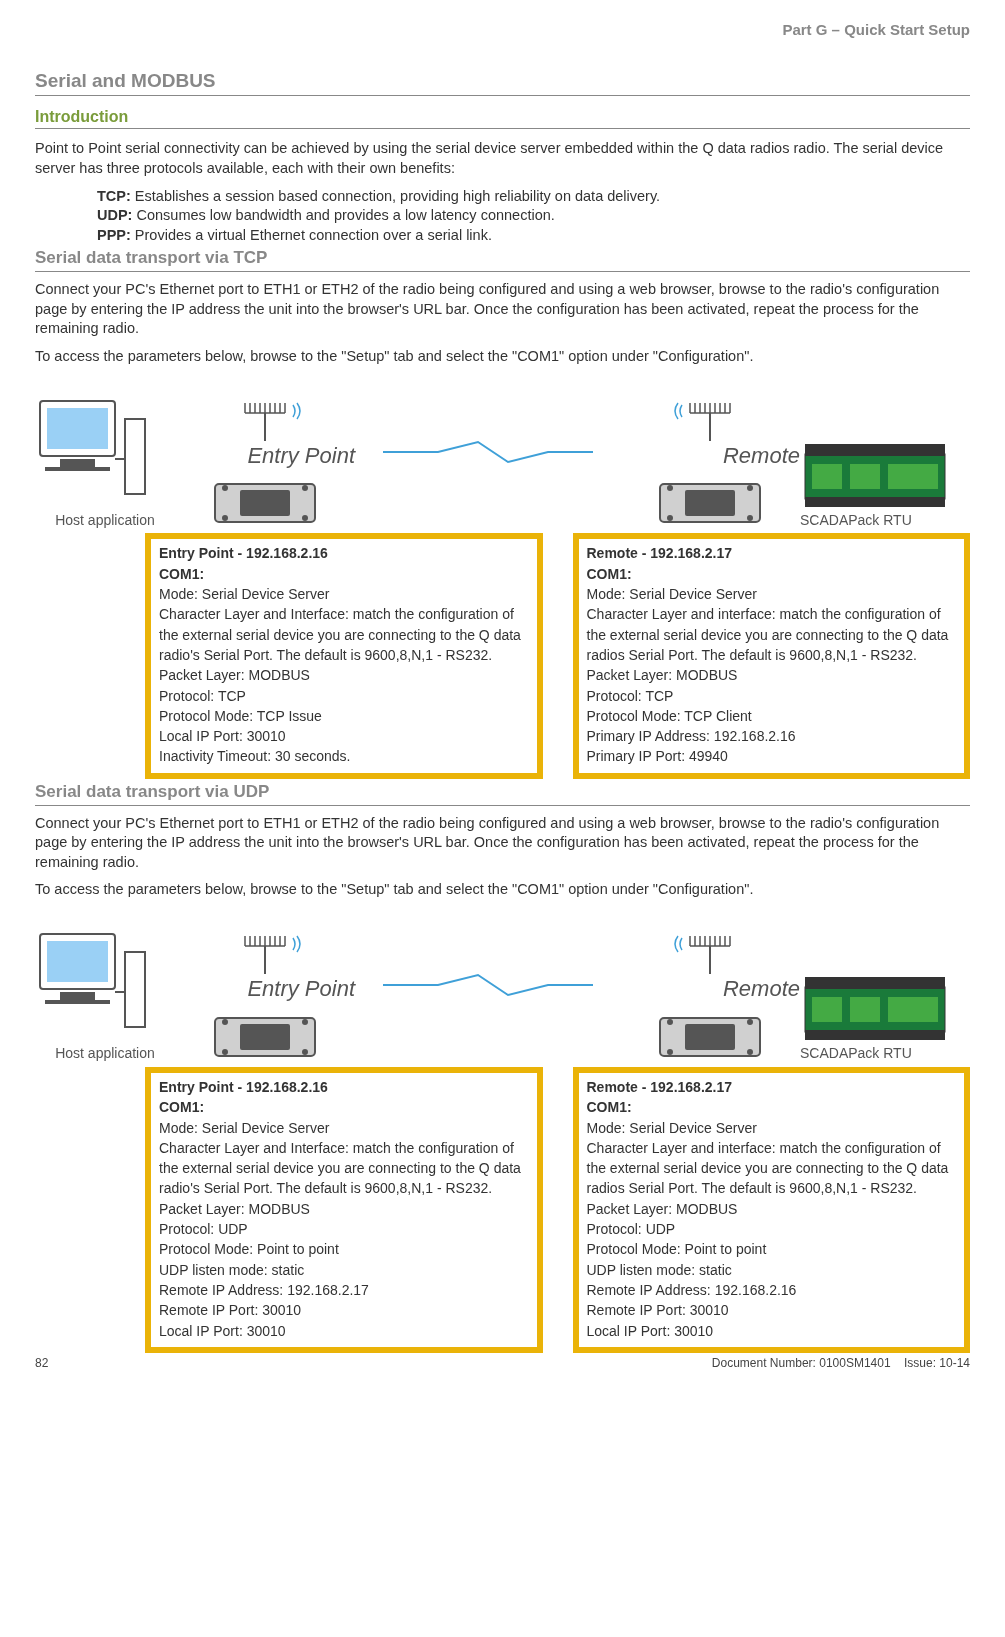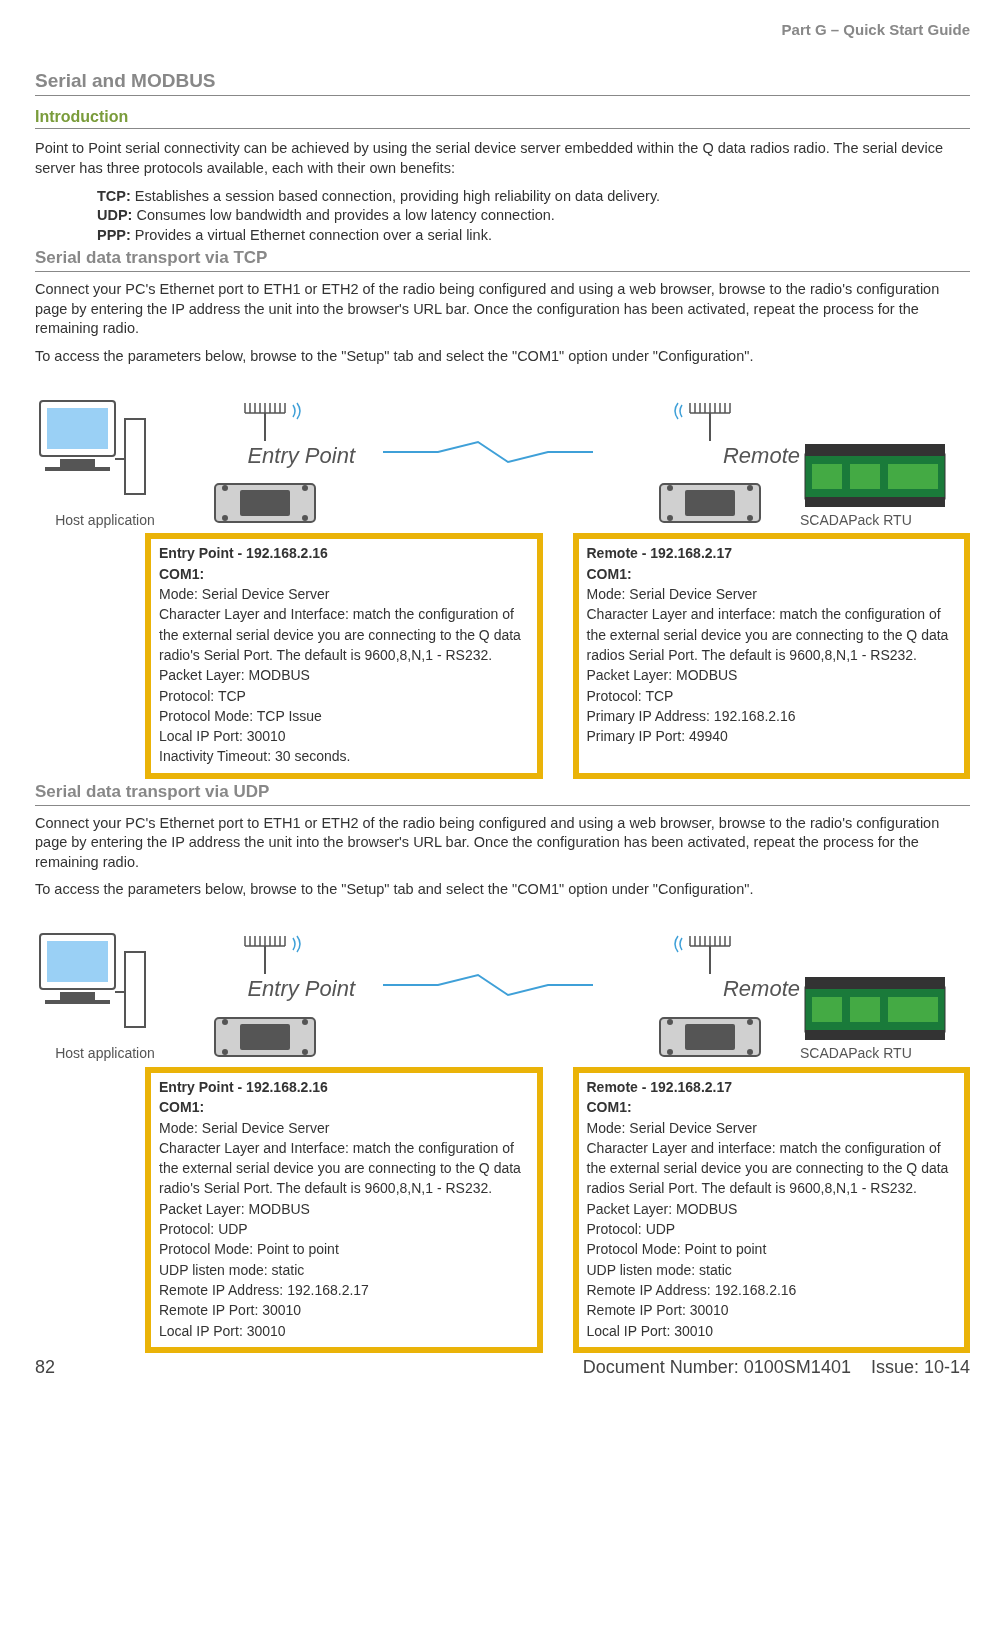--- a/index.html
+++ b/index.html
@@ -67,30 +67,30 @@
     padding: 4px 8px 6px 8px;
     font-size: 14px;
     line-height: 1.45;
     flex: 1;
   }
   .cfg-box.left  { margin-left: 110px; }
   .cfg-box .title { font-weight: bold; }
   .footer {
     display:flex;
     justify-content:space-between;
-    font-size:18px;
+    font-size:12px;
     color:#444;
     margin-top:2px;
   }
   svg { display:block; }
 </style>
 </head>
 <body>
 
-<div class="header-right">Part G – Quick Start Guide</div>
+<div class="header-right">Part G – Quick Start Setup</div>
 
 <h1 class="section">Serial and MODBUS</h1>
 
 <h2 class="subsection">Introduction</h2>
 
 <p>Point to Point serial connectivity can be achieved by using the serial device server embedded within the Q data radios radio. The serial device server has three protocols available, each with their own benefits:</p>
 
 <div class="indent">
   <div><span class="bold">TCP:</span><span> Establishes a session based connection, providing high reliability on data delivery.</span></div>
   <div><span class="bold">UDP:</span><span> Consumes low bandwidth and provides a low latency connection.</span></div>
@@ -202,20 +202,21 @@
     <div>Local IP Port: 30010</div>
     <div>Inactivity Timeout: 30 seconds.</div>
   </div>
   <div class="cfg-box">
     <div class="title">Remote - 192.168.2.17</div>
     <div class="title">COM1:</div>
     <div>Mode: Serial Device Server</div>
     <div>Character Layer and interface: match the configuration of the external serial device you are connecting to the Q data radios Serial Port. The default is 9600,8,N,1 - RS232.</div>
     <div>Packet Layer: MODBUS</div>
     <div>Protocol: TCP</div>
+    <div>Protocol Mode: TCP Client</div>
     <div>Primary IP Address: 192.168.2.16</div>
     <div>Primary IP Port: 49940</div>
   </div>
 </div>
 
 <h2 class="graysub">Serial data transport via UDP</h2>
 
 <p>Connect your PC's Ethernet port to ETH1 or ETH2 of the radio being configured and using a web browser, browse to the radio's configuration page by entering the IP address the unit into the browser's URL bar.  Once the configuration has been activated, repeat the process for the remaining radio.</p>
 <p>To access the parameters below, browse to the "Setup" tab and select the "COM1" option under "Configuration".</p>
 

